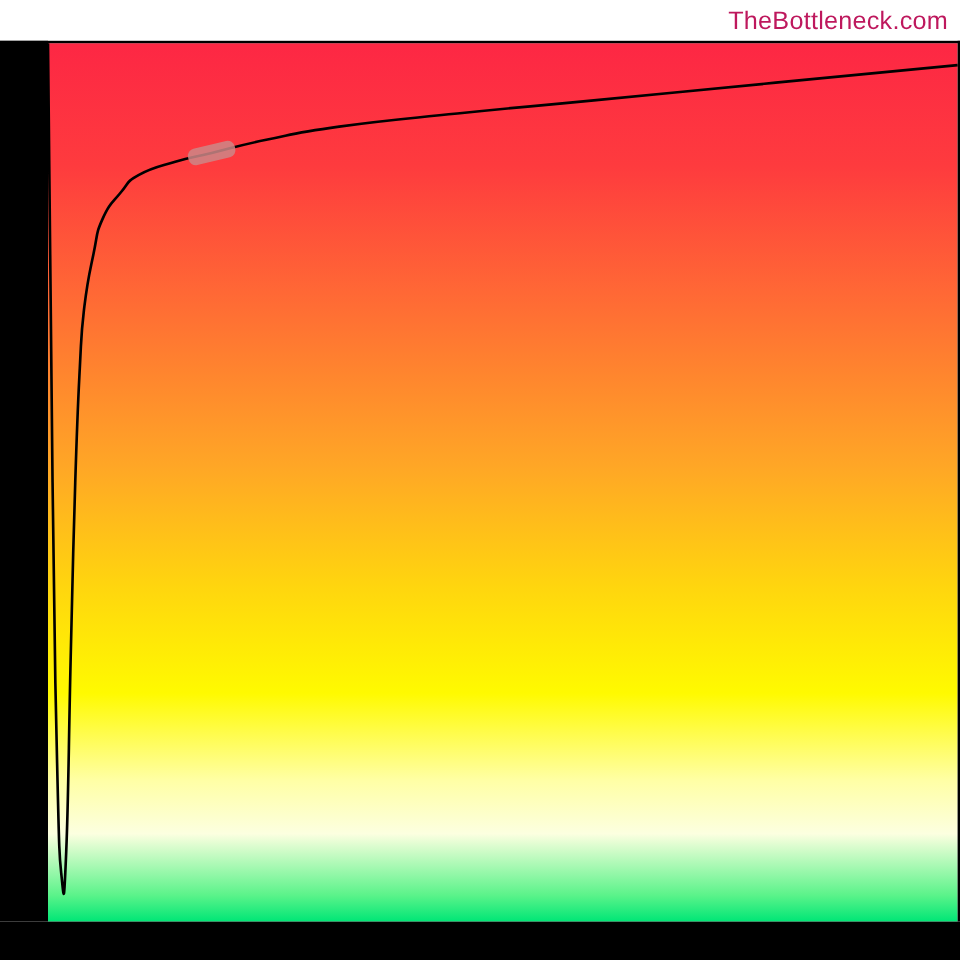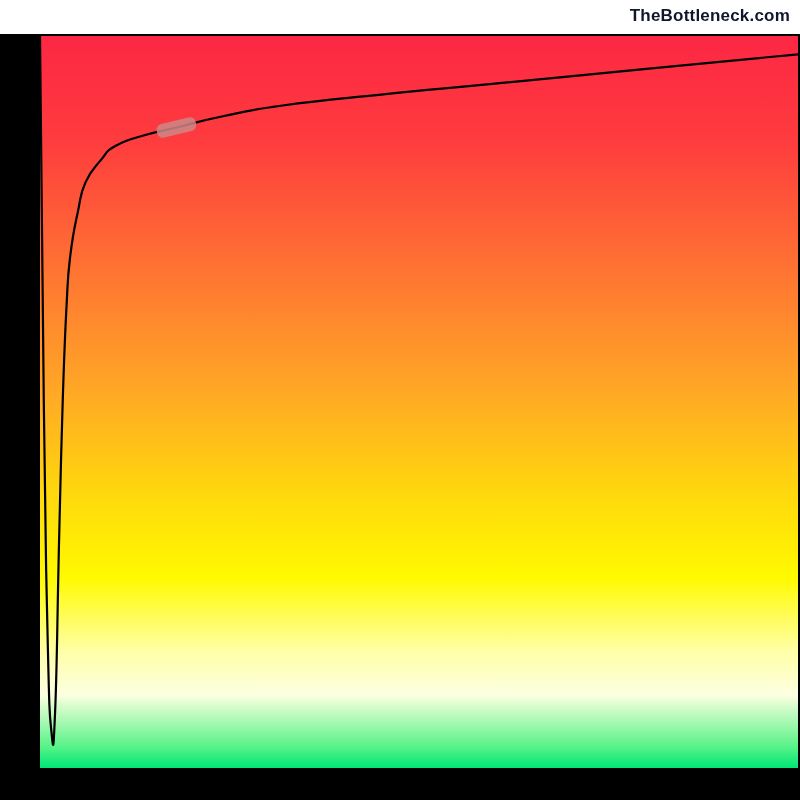--- a/index.html
+++ b/index.html
@@ -13,23 +13,23 @@
   }
   .container {
     position: relative;
     width: 800px;
     height: 800px;
   }
   .watermark {
     position: absolute;
     top: 6px;
     right: 10px;
-    color: #0f172a;
-    font-size: 17px;
-    font-weight: 700;
+    color: #be185d;
+    font-size: 21px;
+    font-weight: 400;
     letter-spacing: 0.2px;
     z-index: 50;
   }
   .chart-outer {
     position: absolute;
     left: 0;
     top: 0;
     width: 800px;
     height: 800px;
   }

